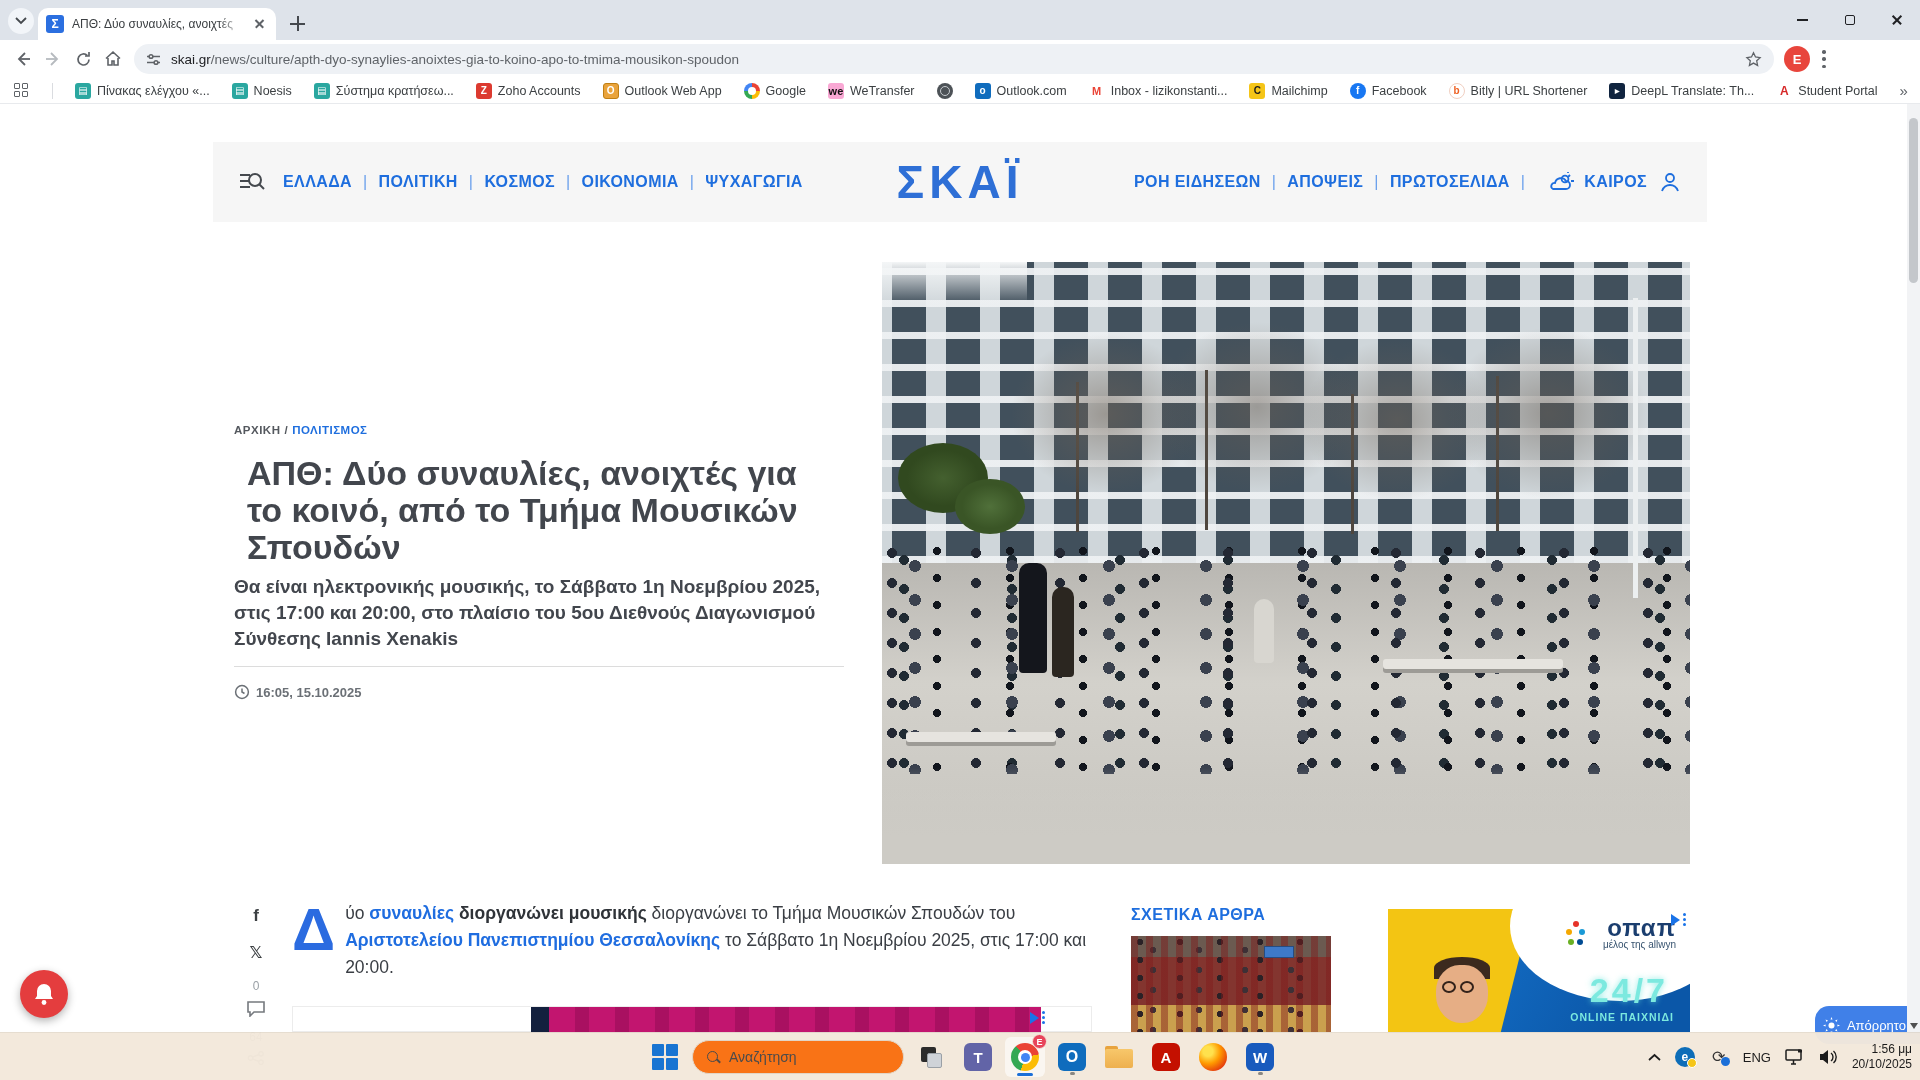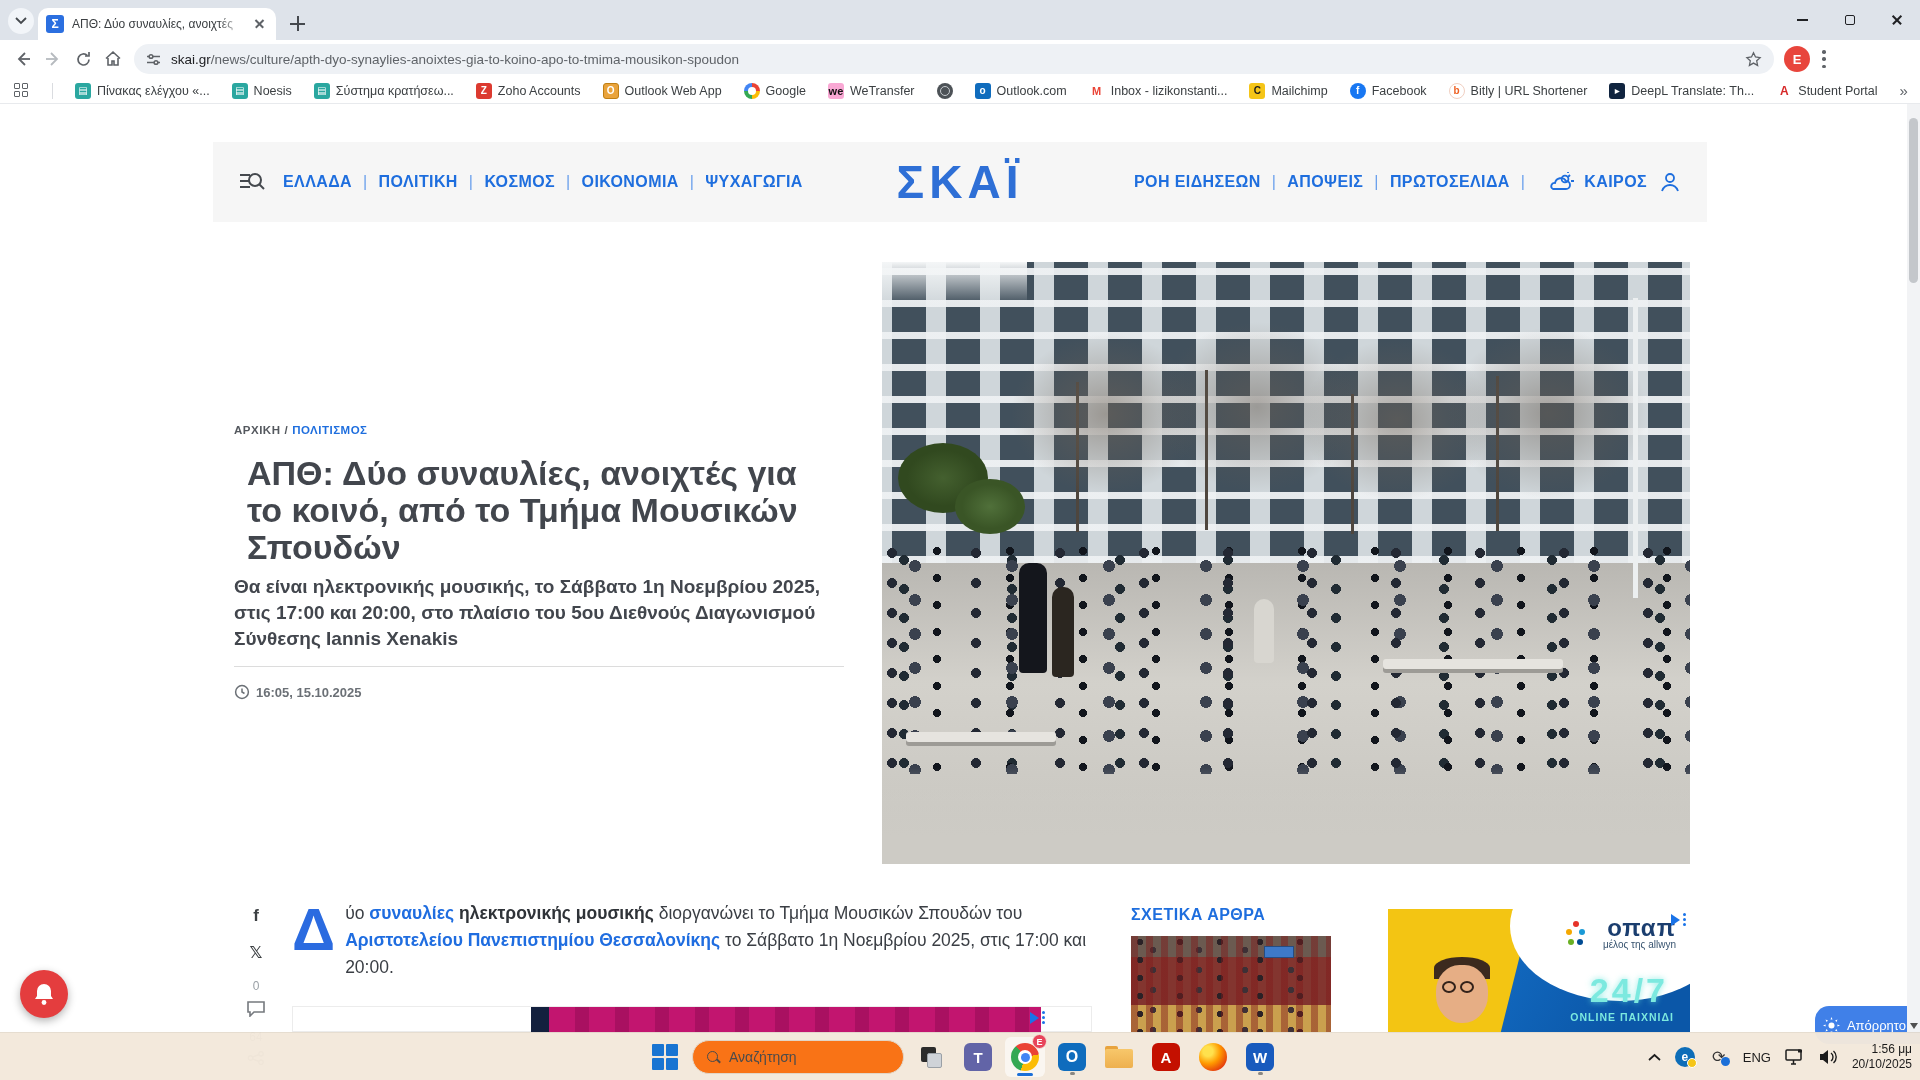--- a/index.html
+++ b/index.html
@@ -428,21 +428,21 @@
     <div class="hero-crowd"></div>
     <div class="hero-crowd-fade"></div>
     <div class="bench" style="left:3%;top:78%;width:150px;"></div>
     <div class="bench" style="left:62%;top:66%;width:180px;"></div>
     <div class="figure" style="left:17%;top:50%;width:28px;height:110px;"></div>
     <div class="figure" style="left:21%;top:54%;width:22px;height:90px;background:#2b2620;"></div>
     <div class="figure" style="left:46%;top:56%;width:20px;height:64px;background:#d8d6d0;"></div>
   </div>
 
   <div class="article-body">
-    <span class="dropcap">Δ</span><span>ύο </span><a>συναυλίες</a><b> ηλεκτρονικής μουσικής</b><span> διοργανώνει το Τμήμα Μουσικών Σπουδών του </span><a>Αριστοτελείου Πανεπιστημίου Θεσσαλονίκης</a><span> το Σάββατο 1η Νοεμβρίου 2025, στις 17:00 και 20:00.</span>
+    <span class="dropcap">Δ</span><span>ύο </span><a>συναυλίες</a><b> διοργανώνει μουσικής</b><span> διοργανώνει το Τμήμα Μουσικών Σπουδών του </span><a>Αριστοτελείου Πανεπιστημίου Θεσσαλονίκης</a><span> το Σάββατο 1η Νοεμβρίου 2025, στις 17:00 και 20:00.</span>
   </div>
 
   <div class="related-head">ΣΧΕΤΙΚΑ ΑΡΘΡΑ</div>
   <div class="related-thumb"></div>
   <div class="related-screen"></div>
 
   <div class="opap-ad">
     <div class="opap-jacket"></div>
     <div class="opap-hair"></div>
     <div class="opap-face"></div>

